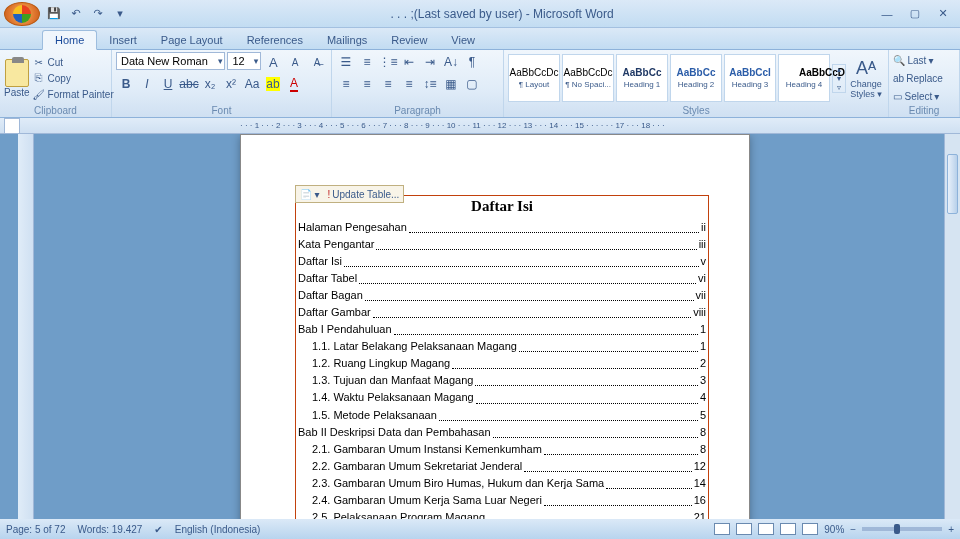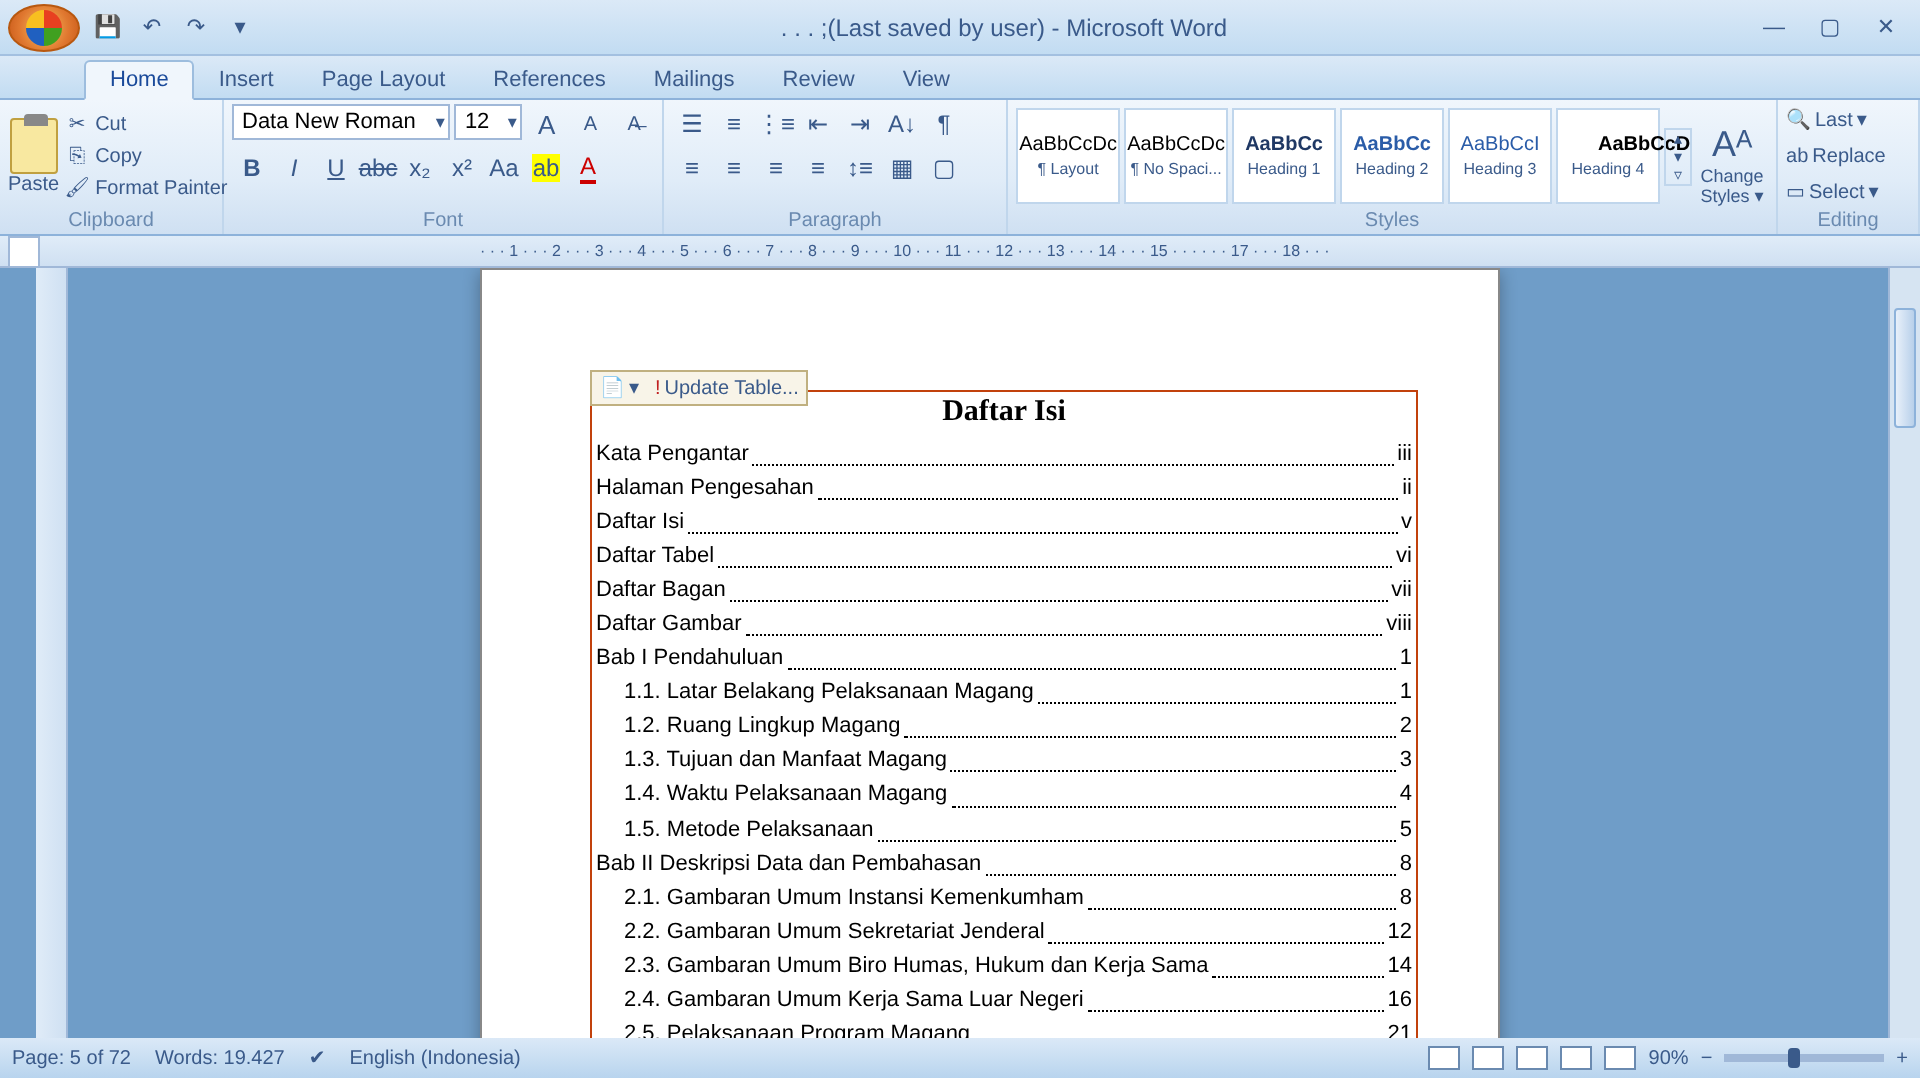--- a/index.html
+++ b/index.html
@@ -38,21 +38,21 @@
 .combo::after { content:"▾"; position:absolute; right:2px; font-size:9px; color:#3a5a8a; }
 .btn-row { display:flex; gap:1px; }
 .rbtn { width:20px; height:20px; display:flex; align-items:center; justify-content:center; font-size:12px; cursor:pointer; color:#3a5a8a; border:1px solid transparent;}
 
 
 .style-item { width:52px; height:48px; border:1px solid #c0d6ec; background:#fff; display:flex; flex-direction:column; align-items:center; justify-content:center; cursor:pointer; }
 .style-preview { font-size:10px; }
 .style-name { font-size:8px; color:#3a5a8a; margin-top:2px;}
 .style-nav { width:14px; display:flex; flex-direction:column; border:1px solid #c0d6ec; }
 .style-nav div { flex:1; display:flex; align-items:center; justify-content:center; font-size:8px; cursor:pointer; color:#3a5a8a;}
-.change-styles { width:36px; height:50px; display:flex; flex-direction:column; align-items:center; justify-content:flex-end; font-size:9px; color:#3a5a8a; cursor:pointer;}
+.change-styles { width:36px; height:50px; display:flex; flex-direction:column; align-items:center; justify-content:center; font-size:9px; color:#3a5a8a; cursor:pointer;}
 
 
 .edit-row { font-size:10px; color:#3a5a8a; display:flex; align-items:center; gap:2px; height:16px; cursor:pointer; white-space:nowrap;}
 
 
 .ruler-bar { height:16px; background:linear-gradient(to bottom,#e0ecf8,#cfe0f2); display:flex; align-items:center; padding-left:240px; font-size:8px; color:#3a5a8a; border-bottom:1px solid #a0b8d8;}
 .ruler-corner { position:absolute; left:4px; width:16px; height:16px; background:#fff; border:1px solid #a0b8d8;}
 
 
 .doc-area { position:absolute; top:134px; left:0; right:0; bottom:16px; background:#6f9dc8; overflow:hidden;}
@@ -210,21 +210,21 @@
         </div>
         <div class="style-item">
           <div class="style-preview" style="font-weight:bold;color:#1f3864;">AaBbCc</div>
           <div class="style-name">Heading 1</div>
         </div>
         <div class="style-item">
           <div class="style-preview" style="font-weight:bold;color:#2a5ca8;">AaBbCc</div>
           <div class="style-name">Heading 2</div>
         </div>
         <div class="style-item">
-          <div class="style-preview" style="font-weight:normal;color:#2a5ca8;">AaBbCcI</div>
+          <div class="style-preview" style="font-weight:bold;color:#2a5ca8;">AaBbCcI</div>
           <div class="style-name">Heading 3</div>
         </div>
         <div class="style-item">
           <div class="style-preview" style="font-weight:bold;padding-left:36px;">AaBbCcD</div>
           <div class="style-name">Heading 4</div>
         </div>
         <div class="style-nav">
           <div>▴</div>
           <div>▾</div>
           <div>▿</div>
@@ -263,28 +263,28 @@
         <div class="toc-ctrl-btn">📄<span>▾</span></div>
         <div class="toc-ctrl-btn">
             <span style="color:#c02020">!</span>
             <span>Update Table...</span>
           </div>
       </div>
       <div class="toc-box">
         <div class="toc-title">Daftar Isi</div>
         <div id="toc-rows">
             <div class="toc-row">
+              <span class="toc-t">Halaman Pengesahan</span>
+              <span class="toc-dots"></span>
+              <span class="toc-p">ii</span>
+            </div>
+            <div class="toc-row">
               <span class="toc-t">Kata Pengantar</span>
               <span class="toc-dots"></span>
               <span class="toc-p">iii</span>
-            </div>
-            <div class="toc-row">
-              <span class="toc-t">Halaman Pengesahan</span>
-              <span class="toc-dots"></span>
-              <span class="toc-p">ii</span>
             </div>
             <div class="toc-row">
               <span class="toc-t">Daftar Isi</span>
               <span class="toc-dots"></span>
               <span class="toc-p">v</span>
             </div>
             <div class="toc-row">
               <span class="toc-t">Daftar Tabel</span>
               <span class="toc-dots"></span>
               <span class="toc-p">vi</span>

